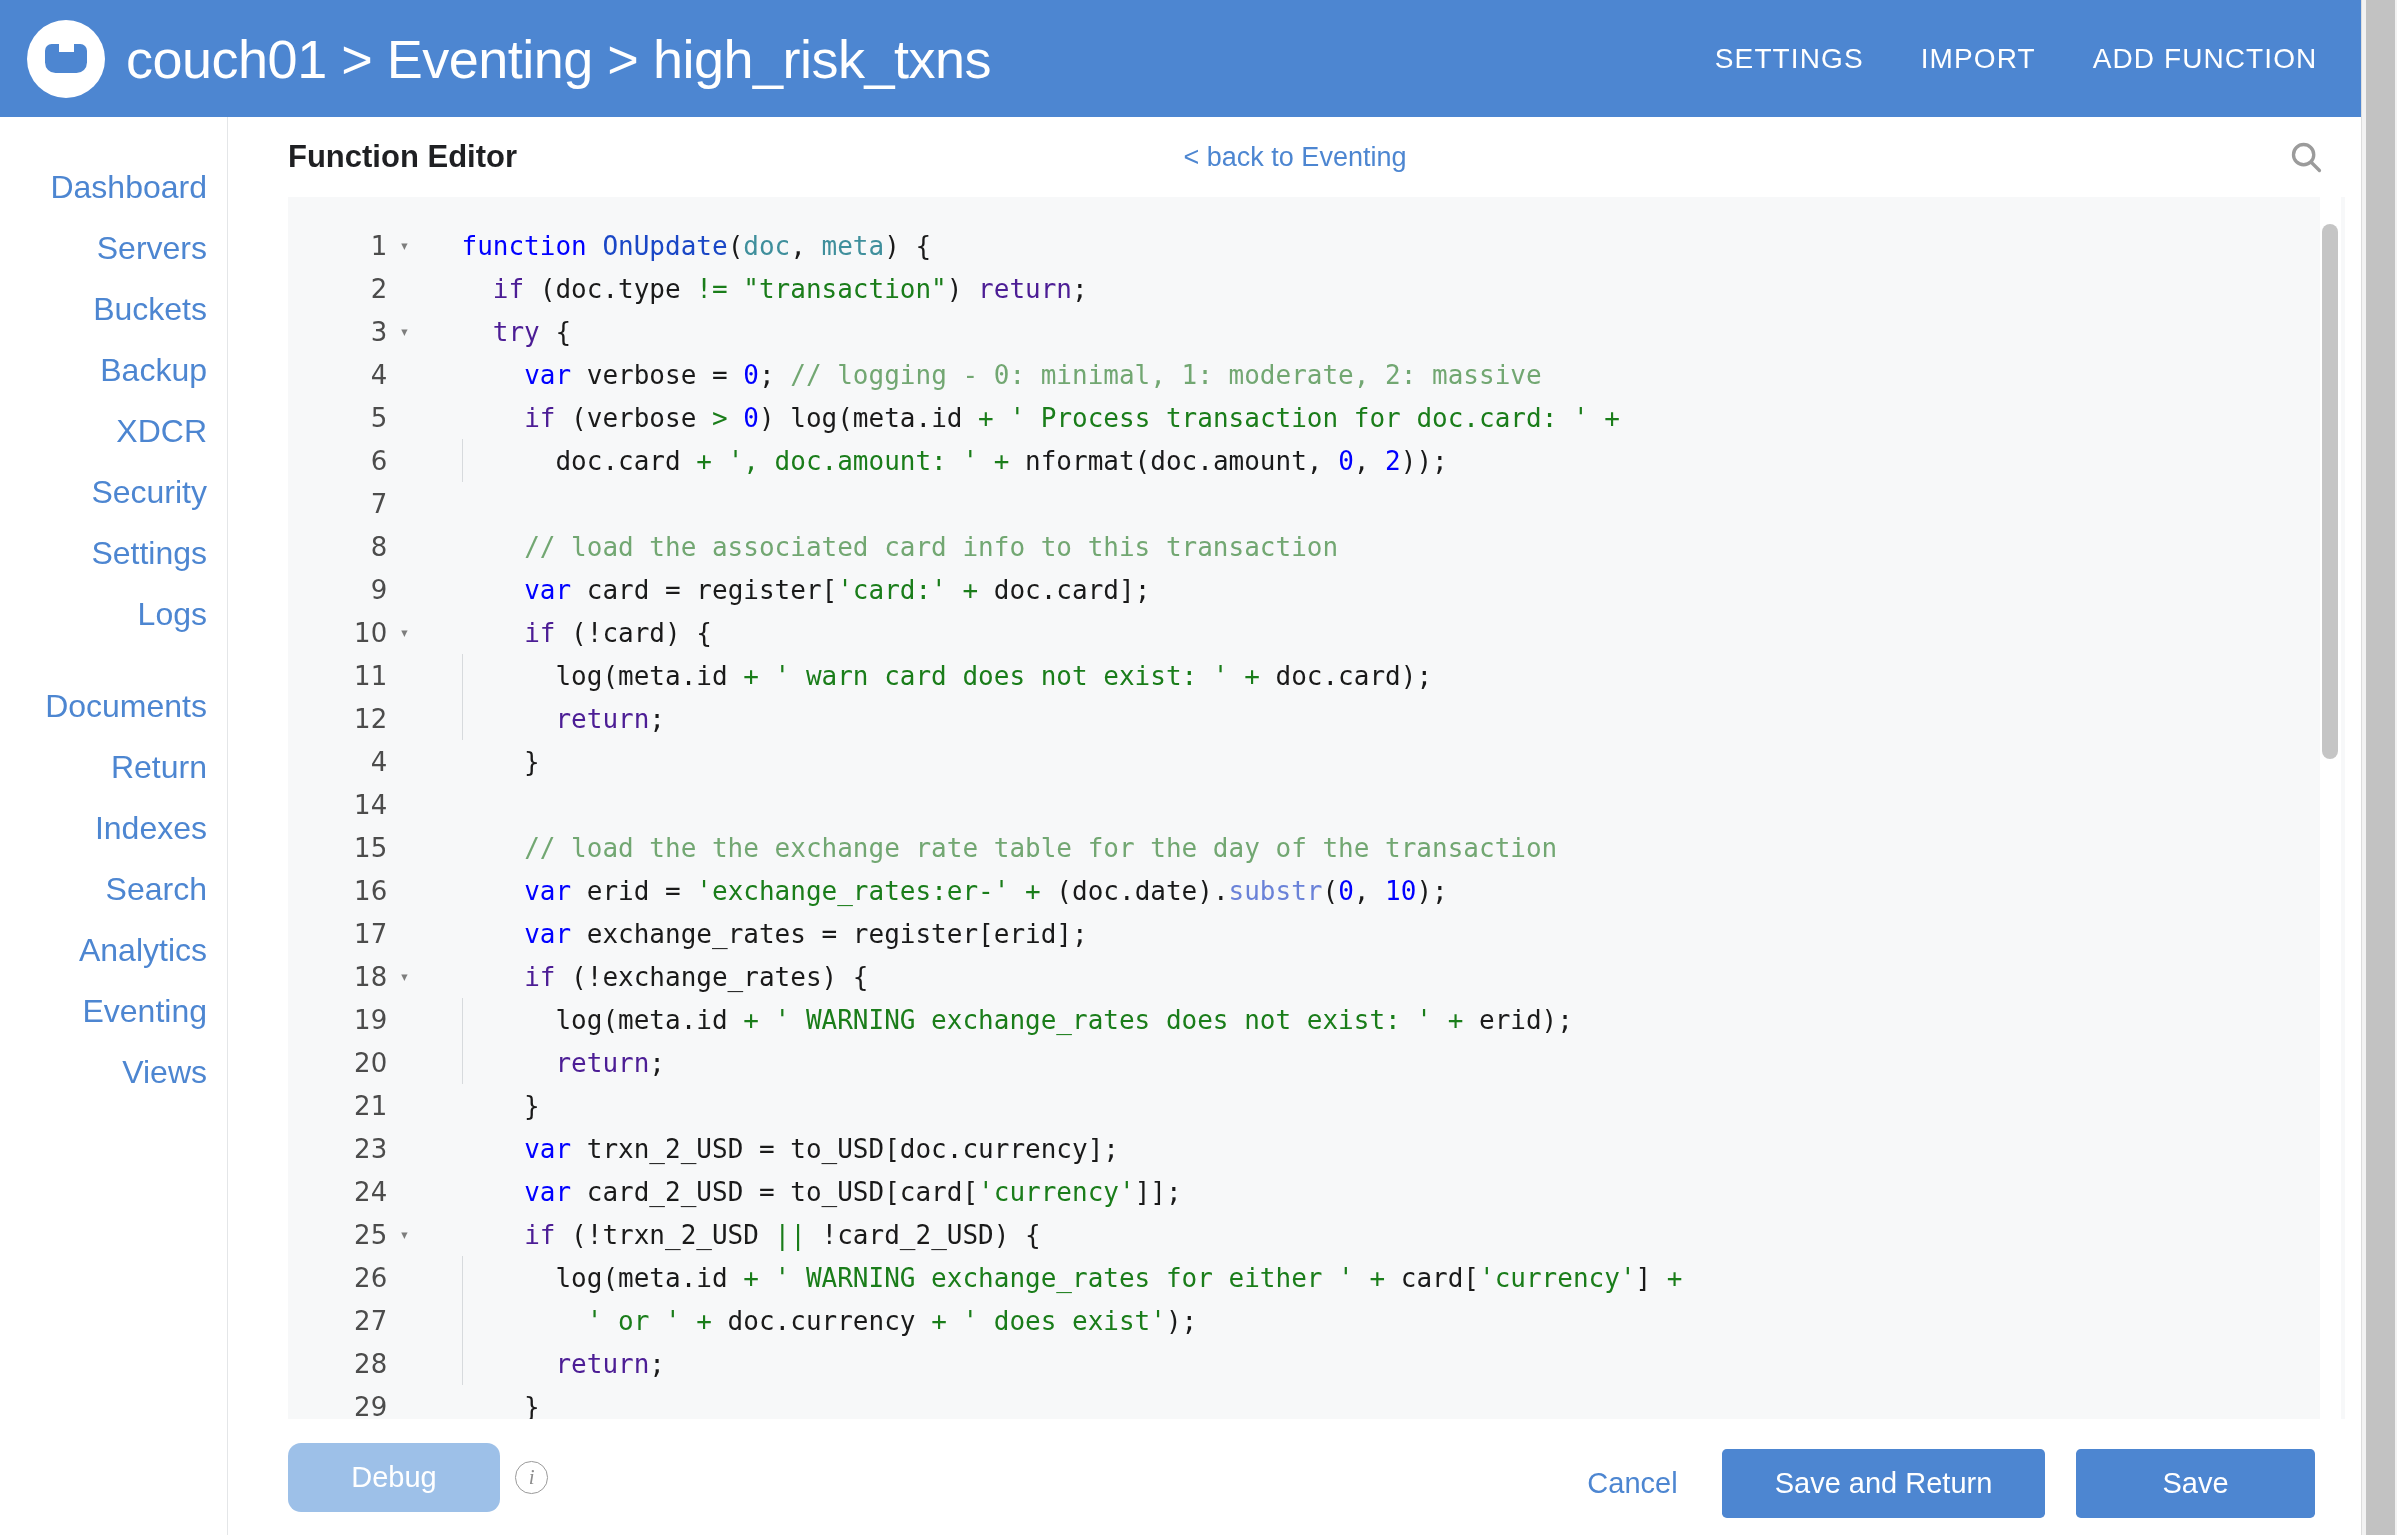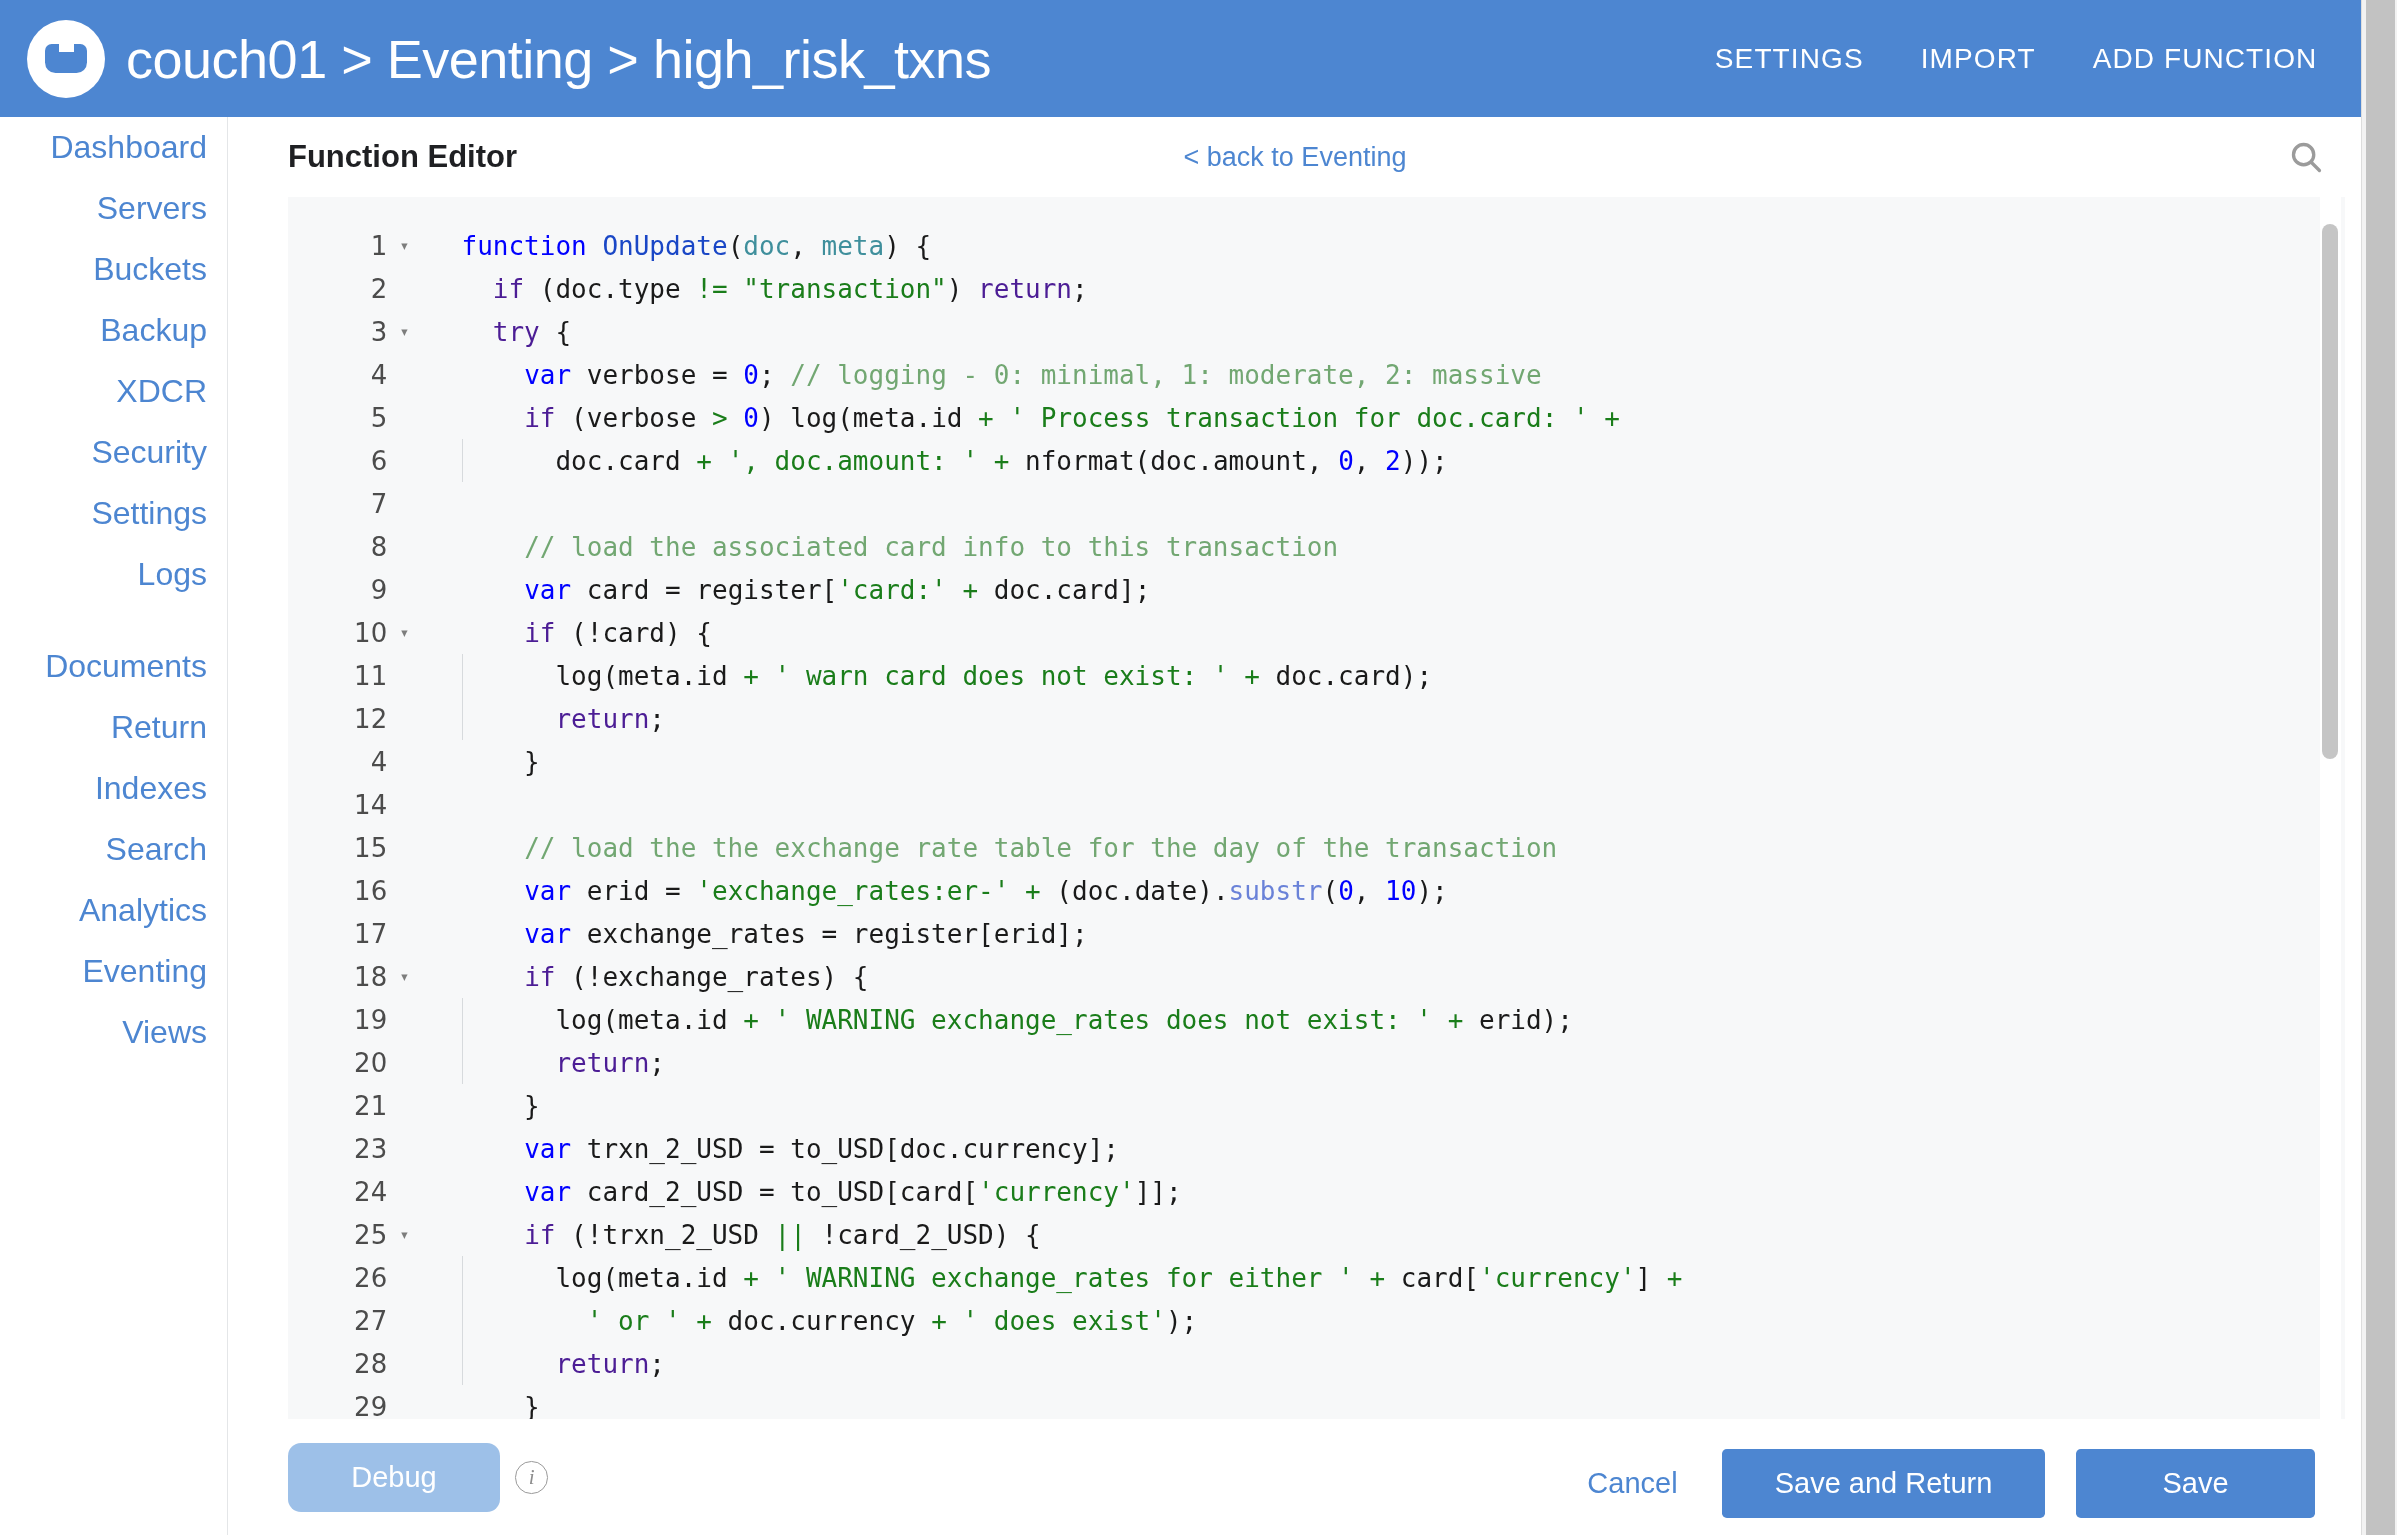--- a/index.html
+++ b/index.html
@@ -71,20 +71,21 @@
   }
 
   
   #sidebar {
     position: absolute;
     top: 117px; left: 0;
     width: 228px;
     height: 1419px;
     background: #ffffff;
     border-right: 1.9px solid #e4e6e8;
+    padding-top: 40px;
   }
   .nav-item {
     color: #4d86d1;
     font-size: 32px;
     text-align: right;
     padding-right: 20px;
     line-height: 61px;
     white-space: nowrap;
     cursor: pointer;
   }

